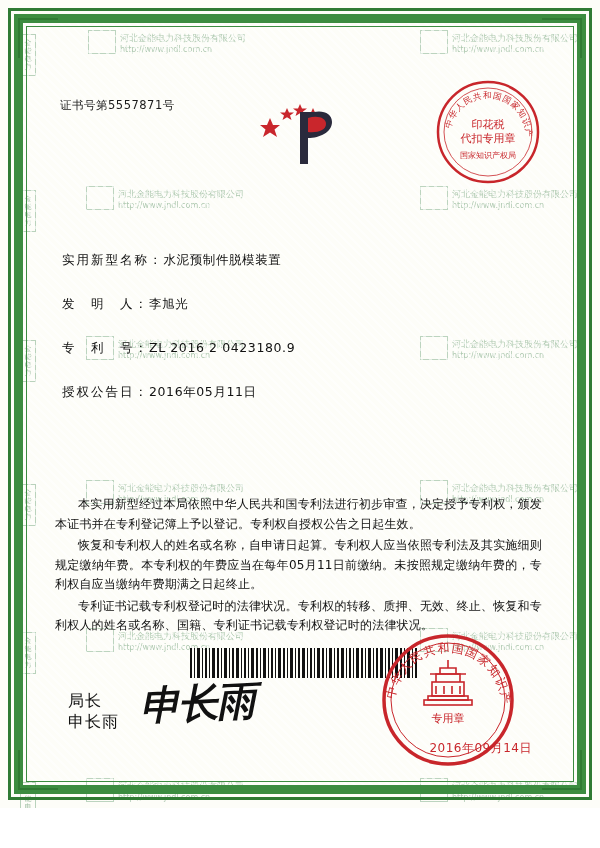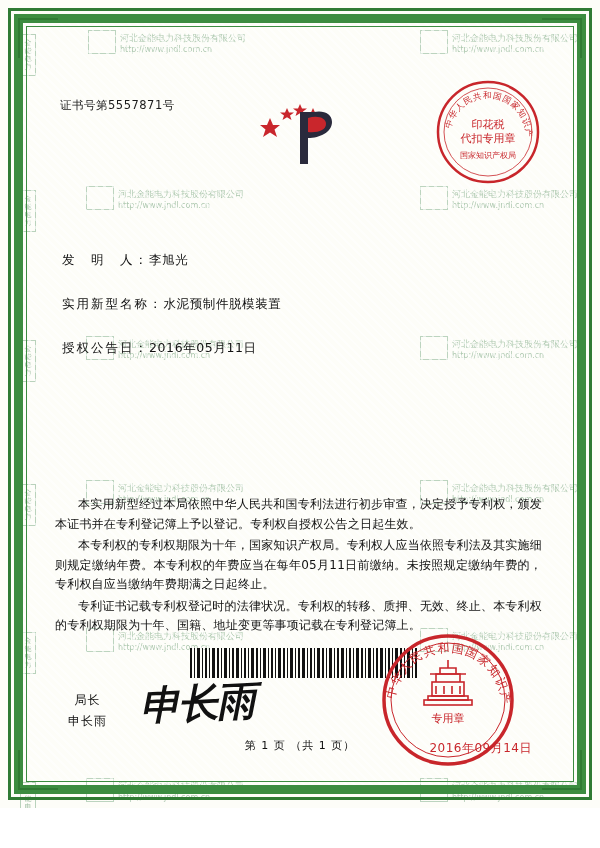--- a/index.html
+++ b/index.html
@@ -177,25 +177,24 @@
     left: 150px;
     top: 608px;
     width: 230px;
     height: 30px;
   }
 
   .sign-label {
     position: absolute;
     left: 28px;
     top: 650px;
-    font-size: 12px;
+    font-size: 16px;
     line-height: 21px;
     color: #111;
     letter-spacing: 1px;
-    text-align: center;
   }
   .signature {
     position: absolute;
     left: 100px;
     top: 636px;
     font-size: 40px;
     font-family: "DejaVu Serif", "Liberation Serif", serif;
     font-style: italic;
     font-weight: bold;
     color: #111;
@@ -331,34 +330,37 @@
         </text>
         <text x="54" y="50" font-size="11" fill="#c8262b" text-anchor="middle" font-family="'DejaVu Sans',sans-serif">印花税</text>
         <text x="54" y="64" font-size="11" fill="#c8262b" text-anchor="middle" font-family="'DejaVu Sans',sans-serif">代扣专用章</text>
         <text x="54" y="80" font-size="8" fill="#c8262b" text-anchor="middle" font-family="'DejaVu Sans',sans-serif">国家知识产权局</text>
       </svg>
     </div>
 
 
     <div class="fields">
       <div class="field">
+        <span class="lbl">实用新型名称：</span><span class="val">水泥预制件脱模装置</span>
+      </div>
+      <div class="field">
         <span class="lbl">发　明　人：</span><span class="val">李旭光</span>
       </div>
       <div class="field">
-        <span class="lbl">实用新型名称：</span><span class="val">水泥预制件脱模装置</span>
+        <span class="lbl">专　利　号：</span><span class="val">ZL 2016 2 0423180.9</span>
       </div>
       <div class="field">
         <span class="lbl">授权公告日：</span><span class="val">2016年05月11日</span>
       </div>
     </div>
 
     <div class="para-block">
       <p class="para">本实用新型经过本局依照中华人民共和国专利法进行初步审查，决定授予专利权，颁发本证书并在专利登记簿上予以登记。专利权自授权公告之日起生效。</p>
-      <p class="para">本专利权的专利权期限为十年，国家知识产权局。专利权人应当依照专利法及其实施细则规定缴纳年费。本专利权的年费应当在每年05月11日前缴纳。未按照规定缴纳年费的，专利权自应当缴纳年费期满之日起终止。</p>
-      <p class="para">专利证书记载专利权登记时的法律状况。专利权的转移、质押、无效、终止、本专利权的专利权期限为十年、国籍、地址变更等事项记载在专利登记簿上。</p>
+      <p class="para">恢复和专利权人的姓名或名称，自申请日起算。专利权人应当依照专利法及其实施细则规定缴纳年费。本专利权的年费应当在每年05月11日前缴纳。未按照规定缴纳年费的，专利权自应当缴纳年费期满之日起终止。</p>
+      <p class="para">专利证书记载专利权登记时的法律状况。专利权的转移、质押、无效、终止、恢复和专利权人的姓名或名称、国籍、专利证书记载专利权登记时的法律状况。</p>
     </div>
 
     <div class="barcode">
       <svg viewBox="0 0 230 30" width="230" height="30">
         <g fill="#111">
           <rect x="0" y="0" width="2" height="30"></rect>
             <rect x="4" y="0" width="1" height="30"></rect>
           <rect x="7" y="0" width="3" height="30"></rect>
             <rect x="12" y="0" width="1" height="30"></rect>
           <rect x="15" y="0" width="2" height="30"></rect>
@@ -444,15 +446,14 @@
           <path d="M70,30 L70,38"></path>
           <rect x="46" y="70" width="48" height="5"></rect>
           <path d="M58,56 L58,64 M66,56 L66,64 M74,56 L74,64 M82,56 L82,64"></path>
         </g>
         <text x="70" y="92" font-size="11" fill="#c8262b" text-anchor="middle" font-family="'DejaVu Sans',sans-serif">专用章</text>
       </svg>
     </div>
 
     <div class="seal-date">2016年09月14日</div>
 
-    <div class="footer">第 1 页 （共 1 页）</div>
   </div>
 </div>
 
 </body></html>

